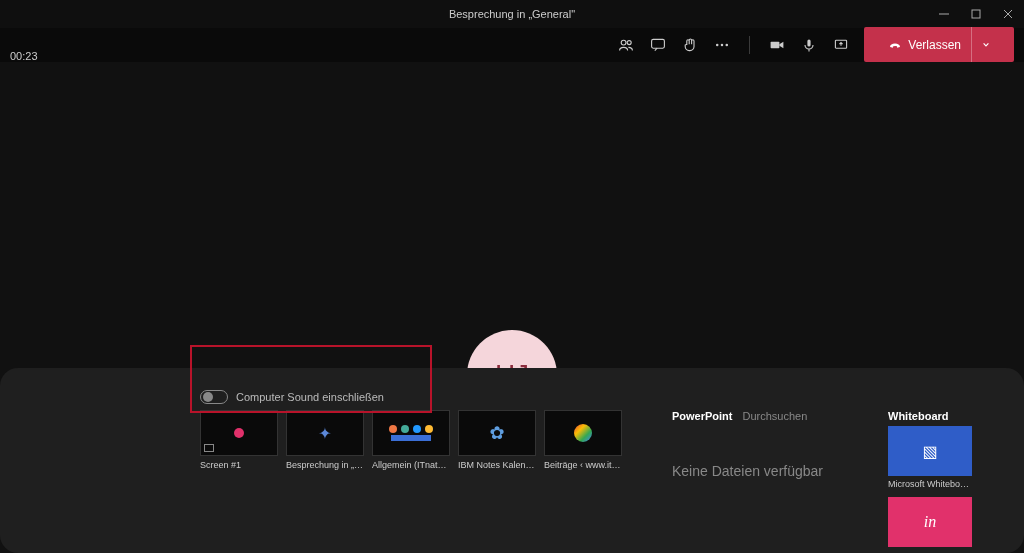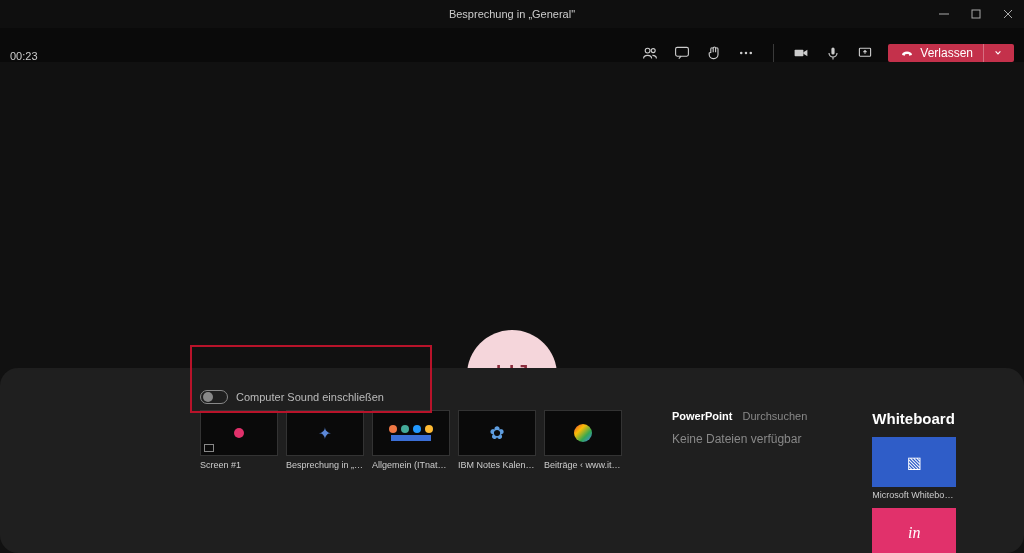--- a/index.html
+++ b/index.html
@@ -50,24 +50,24 @@
   .ticon {
     width: 18px; height: 18px;
     display: flex; align-items: center; justify-content: center;
     color: #ccc;
   }
   .divider {
     width: 1px; height: 18px; background: #3a3a3a; margin: 0 4px;
   }
   .leave-btn {
     background: #c4314b;
-    height: 18px;
+    height: 35px;
     border-radius: 2px;
     display: flex; align-items: center;
-    padding: 0 12px;
+    padding: 0 24px;
     gap: 6px;
     color: #fff;
     font-size: 12px;
   }
   .leave-btn .chev {
     border-left: 1px solid rgba(255,255,255,0.3);
     padding-left: 10px; margin-left: 4px;
     height: 100%; display:flex; align-items:center;
   }
   
@@ -147,23 +147,23 @@
   .thumb .caption {
     font-size: 9px; color: #ccc;
     margin-top: 4px;
     white-space: nowrap; overflow: hidden; text-overflow: ellipsis;
     max-width: 78px;
   }
   .pp-col { margin-left: 10px; }
   .pp-head { display:flex; gap:10px; font-size:11px; margin-bottom:10px; }
   .pp-head .lbl { font-weight:600; }
   .pp-head .browse { color:#888; }
-  .pp-msg { font-size:12px; color:#888; }
+  .pp-msg { font-size:14px; color:#888;margin-top:31px; }
   .wb-col { margin-left: 25px; display:flex; flex-direction:column; }
-  .wb-head { font-size:15px; font-weight:600; margin-bottom:10px; }
+  .wb-head { font-size:11px; font-weight:600; margin-bottom:4px; }
   .wb-tiles { display:flex; flex-direction:column; gap:8px; }
   .wb-tile {
     width: 84px;
     display:flex; flex-direction:column;
   }
   .wb-tile .tilebox {
     width: 84px; height: 50px;
     display:flex; align-items:center; justify-content:center;
   }
   .wb-blue { background: #2f5dc8; }

